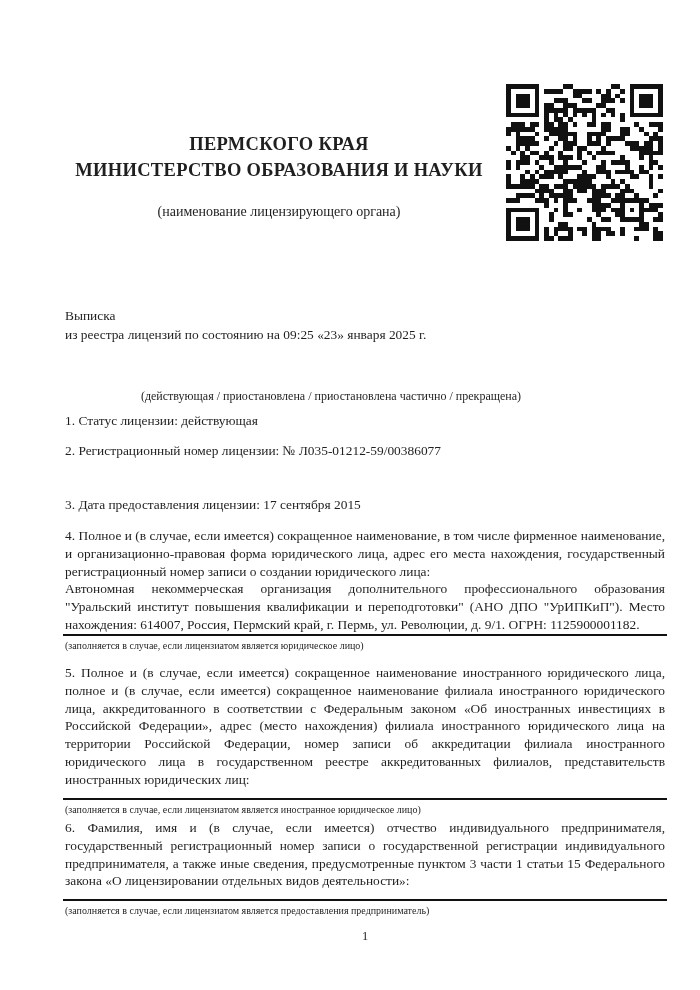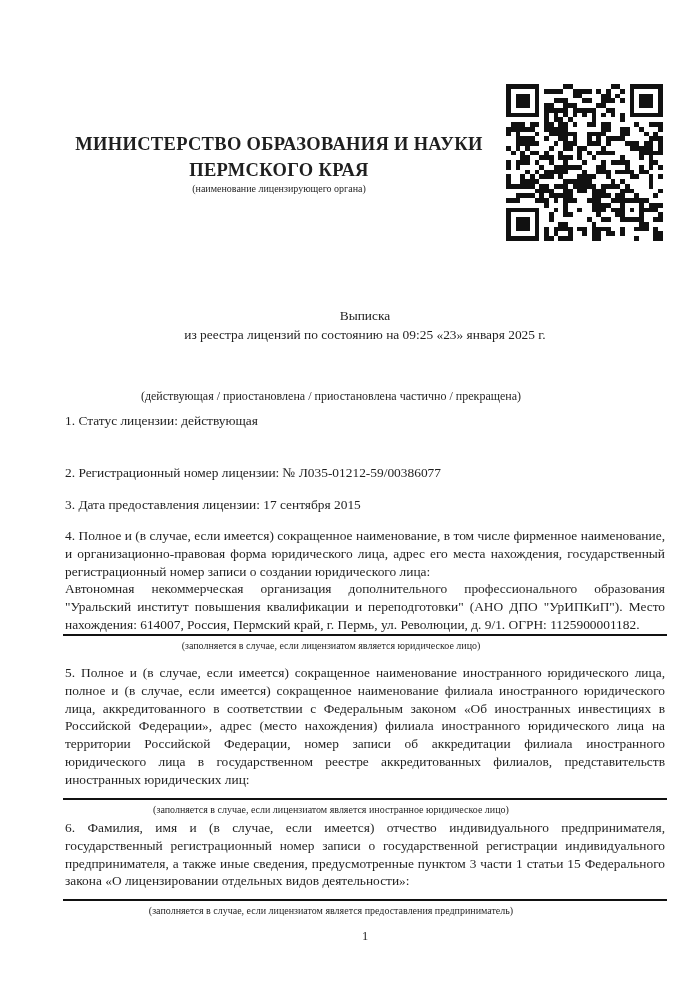--- a/index.html
+++ b/index.html
@@ -20,52 +20,50 @@
     width: 428px;
     text-align: center;
   }
   .hdr .t {
     font-weight: bold;
     font-size: 18.5px;
     line-height: 26px;
     letter-spacing: 0.3px;
   }
   .hdr .s {
-    font-size: 10px;
-    margin-top: 0;
+    font-size: 14px;
+    margin-top: 21px;
   }
   #qr {
     position: absolute;
     left: 506px;
     top: 84px;
     width: 157px;
     height: 157px;
   }
   .doc-title {
     position: absolute;
     left: 65px;
     top: 306px;
     width: 600px;
-    text-align: center;
     font-size: 13.4px;
     line-height: 19px;
   }
   .p {
     position: absolute;
     left: 65px;
     width: 600px;
     font-size: 13.4px;
     line-height: 17.8px;
     margin-top: 41px;
   }
   .just { text-align: justify; }
   .note {
     font-size: 10px;
     line-height: 13px;
-    text-align: center;
     width: 532px;
   }
   .note-abs {
     position: absolute;
     left: 65px;
     width: 532px;
     font-size: 12px;
     line-height: 13px;
     text-align: center;
   }
@@ -622,34 +620,34 @@
         <rect x="12" y="32" width="1" height="1"></rect>
         <rect x="13" y="32" width="1" height="1"></rect>
         <rect x="18" y="32" width="1" height="1"></rect>
         <rect x="19" y="32" width="1" height="1"></rect>
         <rect x="27" y="32" width="1" height="1"></rect>
         <rect x="31" y="32" width="1" height="1"></rect>
         <rect x="32" y="32" width="1" height="1"></rect>
       </svg></div>
 
   <div class="hdr">
+    <div class="t">ПЕРМСКОГО КРАЯ</div>
     <div class="t">МИНИСТЕРСТВО ОБРАЗОВАНИЯ И НАУКИ</div>
-    <div class="t">ПЕРМСКОГО КРАЯ</div>
     <div class="s">(наименование лицензирующего органа)</div>
   </div>
 
   <div class="doc-title">
     <div>Выписка</div>
     <div>из реестра лицензий по состоянию на 09:25 «23» января 2025 г.</div>
   </div>
 
   <div class="p" style="top:371px">1. Статус лицензии: действующая</div>
   <div class="note-abs" style="top:390px">(действующая / приостановлена / приостановлена частично / прекращена)</div>
 
-  <div class="p" style="top:423px">2. Регистрационный номер лицензии: № Л035-01212-59/00386077</div>
+  <div class="p" style="top:401px">2. Регистрационный номер лицензии: № Л035-01212-59/00386077</div>
 
   <div class="p" style="top:455px">3. Дата предоставления лицензии: 17 сентября 2015</div>
 
   <div class="p" style="top:486px">
     <div class="just">4. Полное и (в случае, если имеется) сокращенное наименование, в том числе фирменное наименование, и организационно-правовая форма юридического лица, адрес его места нахождения, государственный регистрационный номер записи о создании юридического лица:</div>
     <div class="just">Автономная некоммерческая организация дополнительного профессионального образования "Уральский институт повышения квалификации и переподготовки" (АНО ДПО "УрИПКиП"). Место нахождения: 614007, Россия, Пермский край, г. Пермь, ул. Революции, д. 9/1. ОГРН: 1125900001182.</div>
     <div class="rule"></div>
     <div class="note mt3">(заполняется в случае, если лицензиатом является юридическое лицо)</div>
   </div>
 

